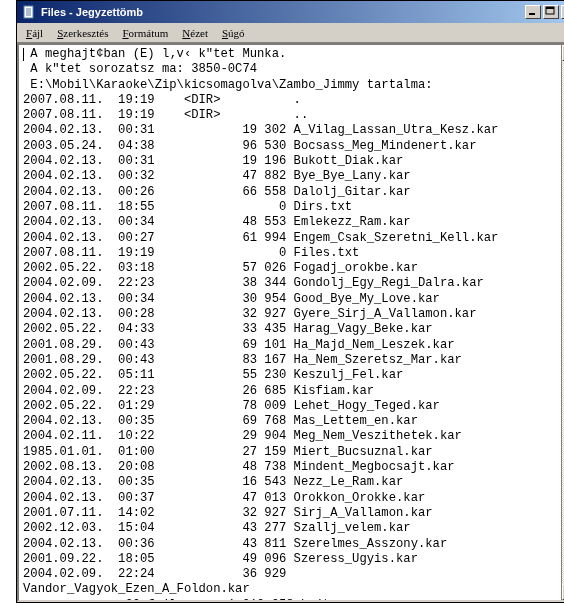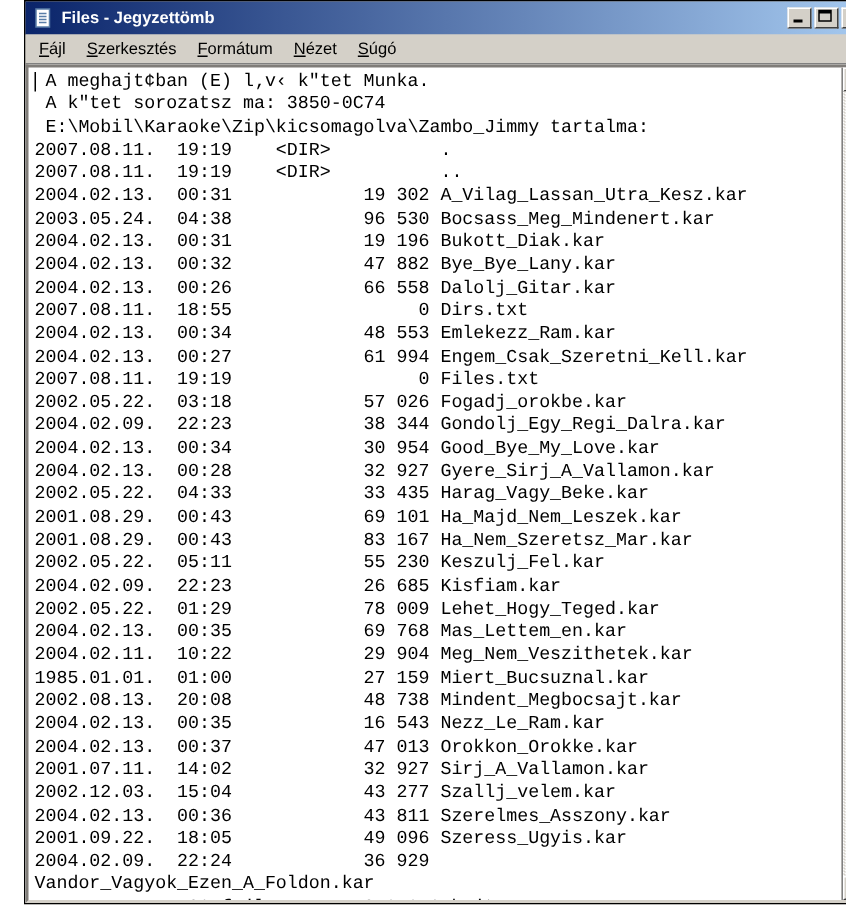--- a/index.html
+++ b/index.html
@@ -51,20 +51,21 @@
     background:#d4d0c8;
     display:flex; align-items:center;
     font-family: Tahoma, sans-serif;
     font-size:11px;
     padding:0 2px;
     border-bottom:1px solid #808080;
   }
   .menuitem {
     padding:16px 7px;
     cursor:default;
+    font-family:Liberation Serif, serif;
   }
   .menuitem u { text-decoration:underline; }
   .client {
     flex:1;
     background:#fff;
     border:2px inset #d4d0c8;
     margin:0;
     position:relative;
     overflow:hidden;
     display:flex;

